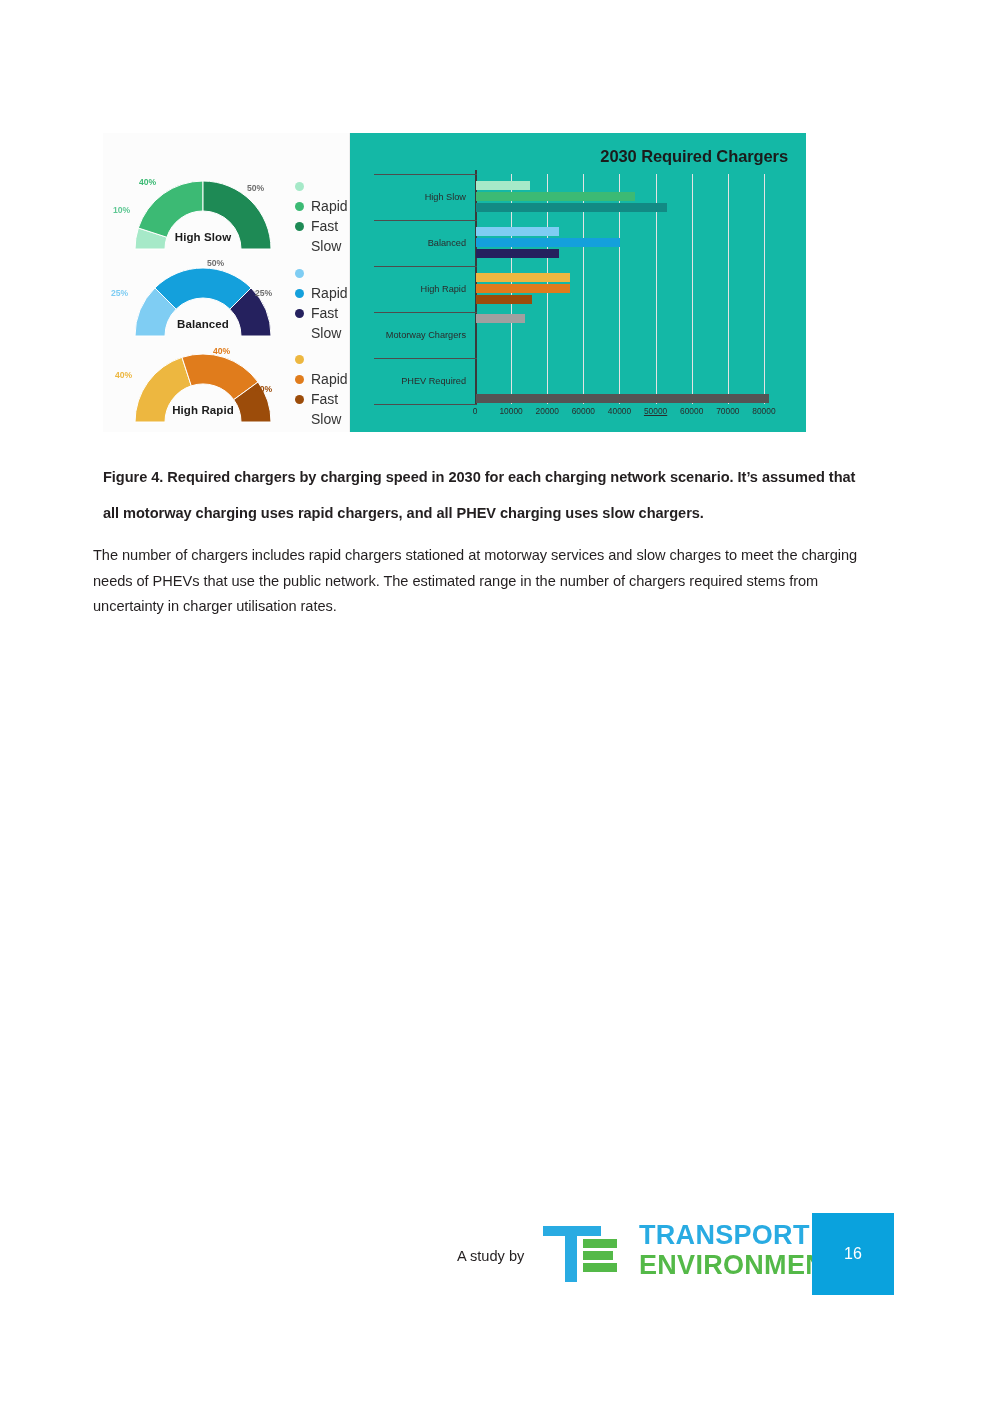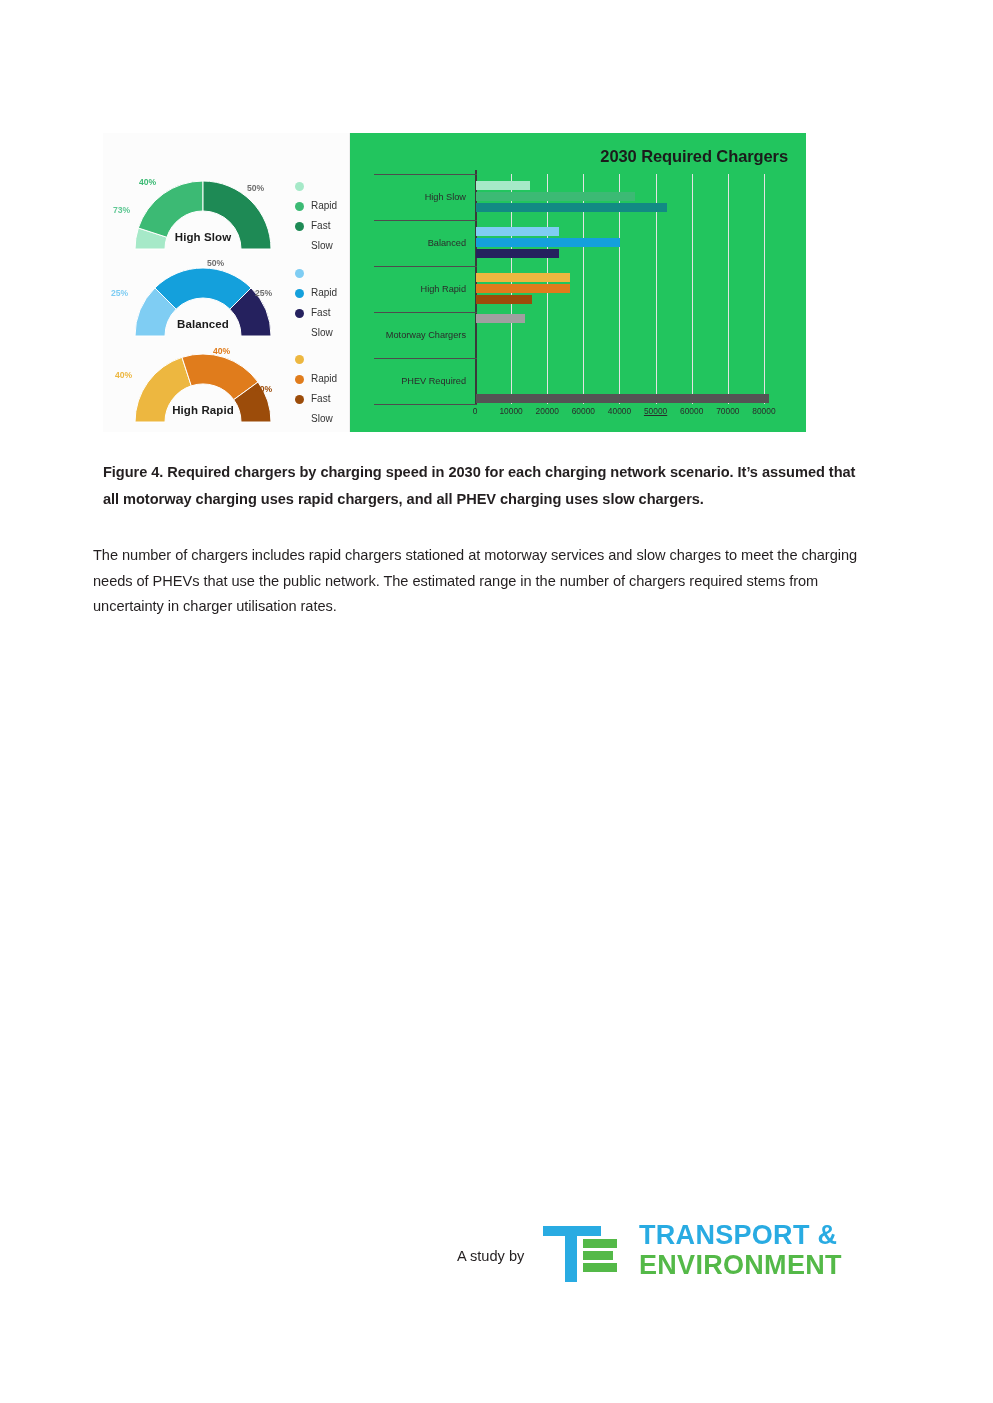--- a/index.html
+++ b/index.html
@@ -87,32 +87,32 @@
     align-items: center;
     height: 20px;
   }
   .lg-dot {
     width: 9px; height: 9px;
     border-radius: 50%;
     margin-right: 7px;
     flex: 0 0 9px;
   }
   .lg-label {
-    font-size: 10px;
+    font-size: 14px;
     color: #333333;
     line-height: 1;
     margin-top: 40px;
   }
 
   
   #bar-panel {
     position: relative;
     flex: 1 1 auto;
     height: 299px;
-    background: #22c55e;
+    background: #14b8a6;
   }
 
   #bar-title {
     position: absolute;
     right: 18px;
     top: 14px;
     font-size: 16.5px;
     font-weight: bold;
     color: #1b1b1b;
     letter-spacing: -.1px;
@@ -179,21 +179,21 @@
   }
 
   
   #figure-caption {
     position: absolute;
     left: 103px;
     top: 459px;
     width: 760px;
     font-size: 14.6px;
     font-weight: bold;
-    line-height: 27px;
+    line-height: 36px;
     color: #231f20;
     letter-spacing: -.05px;
   }
 
   
   #body-paragraph {
     position: absolute;
     left: 93px;
     top: 543px;
     width: 775px;
@@ -272,21 +272,21 @@
 
   <div id="gauge-panel">
       <div class="gauge-row r0">
         <div class="gauge-wrap">
           <svg class="gauge-svg" width="168" height="90" viewBox="0 0 168 90">
             <path d="M 16 78.00000000000001 A 68 68 0 0 1 19.328156891929567 56.986844382503556 L 47.85985238078417 66.25735421375198 A 38 38 0 0 0 46 78 Z" fill="#a6e9c8" stroke="#ffffff" stroke-width="1"></path>
             <path d="M 19.328156891929567 56.986844382503556 A 68 68 0 0 1 83.99999999999999 10 L 84 40 A 38 38 0 0 0 47.85985238078417 66.25735421375198 Z" fill="#3cba74" stroke="#ffffff" stroke-width="1"></path>
             <path d="M 83.99999999999999 10 A 68 68 0 0 1 152 77.99999999999999 L 122 77.99999999999999 A 38 38 0 0 0 84 40 Z" fill="#1e8a55" stroke="#ffffff" stroke-width="1"></path>
           </svg>
           <div class="gauge-title">High Slow</div>
-          <div class="gauge-pct" style="left: -6px; top: 34px; color: rgb(95, 200, 148);">73%</div>
+          <div class="gauge-pct" style="left: -6px; top: 34px; color: rgb(95, 200, 148);">10%</div>
           <div class="gauge-pct" style="left: 20px; top: 6px; color: rgb(60, 186, 116);">40%</div>
           <div class="gauge-pct" style="left: 128px; top: 12px; color: rgb(111, 111, 111);">50%</div>
         </div>
         <div class="gauge-legend">
           <div class="lg-item">
             <span class="lg-dot" style="background: rgb(166, 233, 200);"></span>
             <span class="lg-label">Rapid</span>
           </div>
           <div class="lg-item">
             <span class="lg-dot" style="background: rgb(60, 186, 116);"></span>
@@ -419,13 +419,16 @@
       <rect x="40" y="13" width="34" height="9" fill="#54b948"></rect>
       <rect x="40" y="25" width="30" height="9" fill="#54b948"></rect>
       <rect x="40" y="37" width="34" height="9" fill="#54b948"></rect>
     </svg>
     <div id="logo-words">
       <span class="logo-line1">TRANSPORT &amp;</span>
       <span class="logo-line2">ENVIRONMENT</span>
     </div>
   </div>
 
+  <div id="page-number-box">
+    <div id="page-number">16</div>
+  </div>
 </div>
 
 </body></html>

